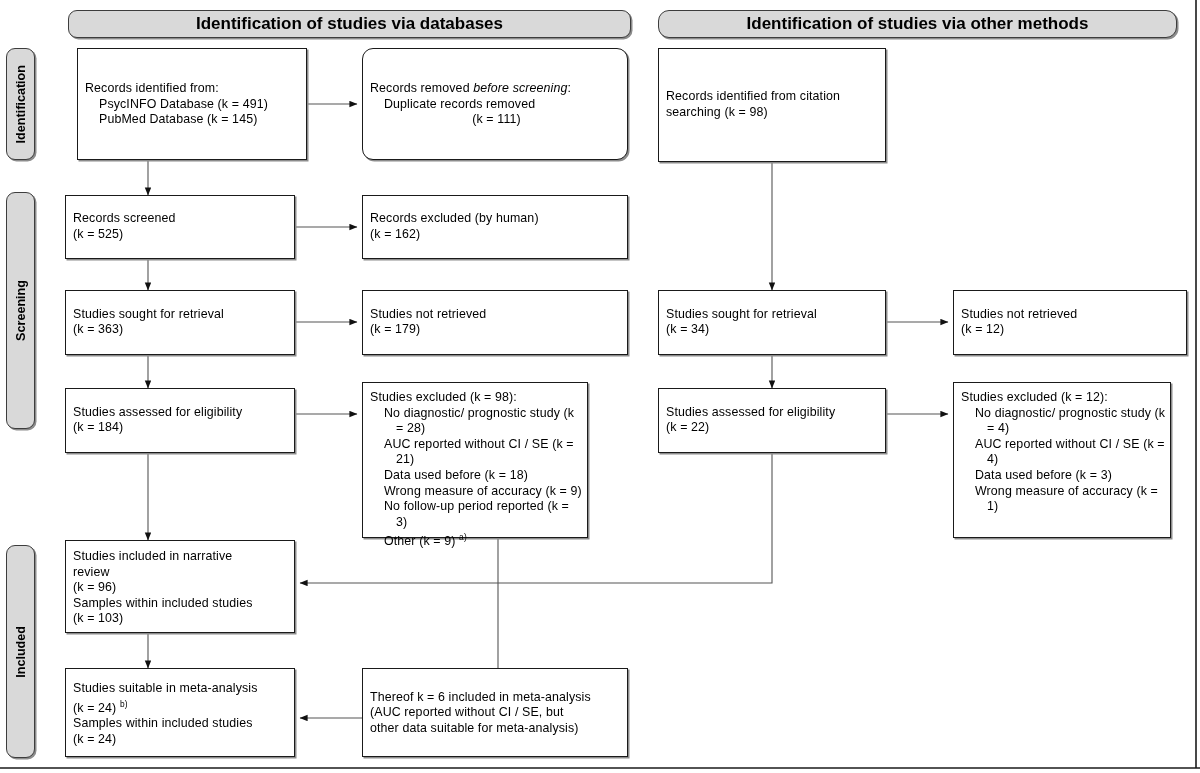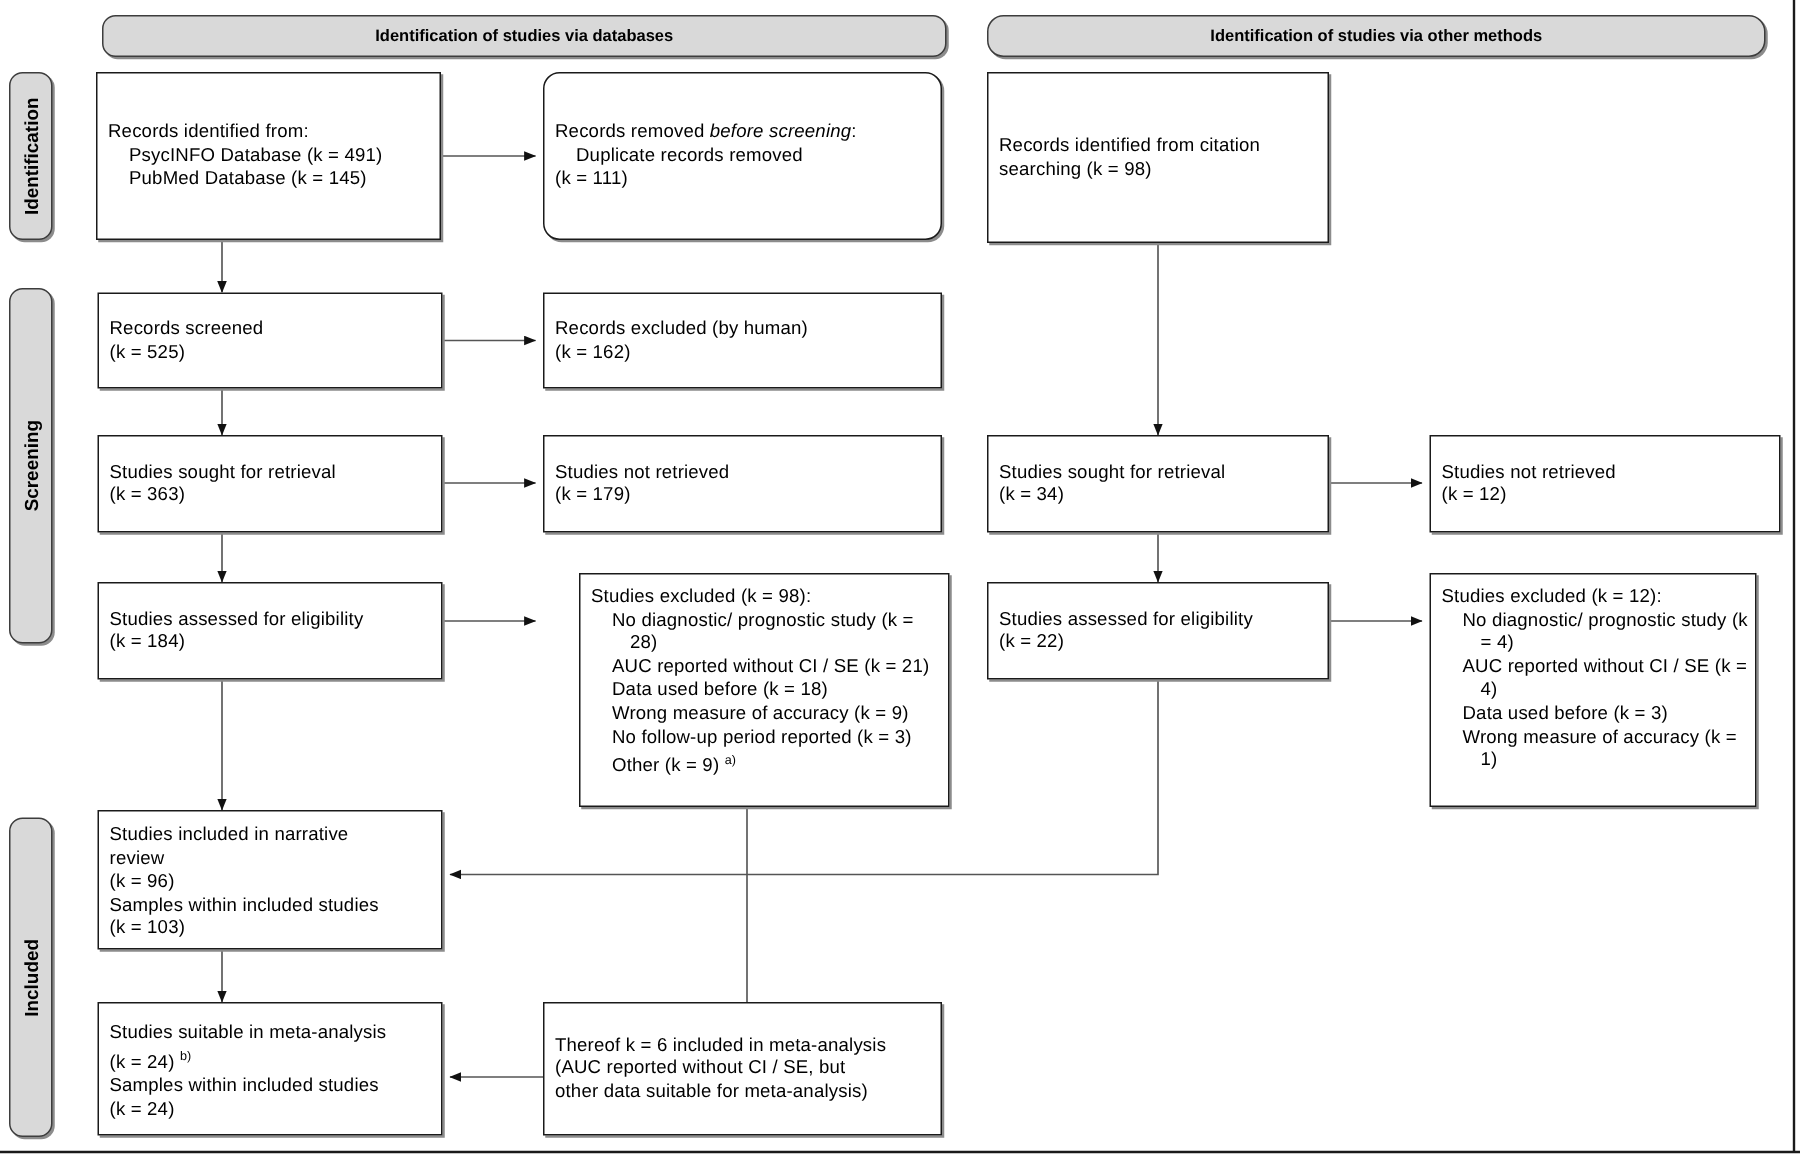--- a/index.html
+++ b/index.html
@@ -11,21 +11,21 @@
        border:1px solid #1a1a1a;
        box-shadow:1.5px 1.5px 0 0 #8c8c8c;}
   .box .txt{position:absolute;left:7px;right:4px;top:50%;transform:translateY(-50%);
             font-size:12.4px;line-height:15.6px;color:#000;letter-spacing:0.01em;}
   .box .txt.topalign{top:auto;transform:none;}
 
   
   .banner{position:absolute;box-sizing:border-box;background:#d9d9d9;
           border:1.3px solid #3d3d3d;border-radius:9px;
           display:flex;align-items:center;justify-content:center;
-          font-size:11px;font-weight:bold;color:#000;
+          font-size:17px;font-weight:bold;color:#000;
           box-shadow:1.5px 1.5px 0 0 #8c8c8c;}
 
   
   .stagetab{position:absolute;box-sizing:border-box;background:#d9d9d9;
             border:1.3px solid #3d3d3d;border-radius:9px;
             display:flex;align-items:center;justify-content:center;
             box-shadow:1.5px 1.5px 0 0 #8c8c8c;}
   .stagetab span{writing-mode:vertical-rl;transform:rotate(180deg);
                  font-size:12.6px;font-weight:bold;color:#000;white-space:nowrap;}
 
@@ -95,33 +95,33 @@
   <div class="stagetab" style="left:6px;top:48px;width:29px;height:112px;">
     <span>Identification</span>
   </div>
   <div class="stagetab" style="left:6px;top:192px;width:29px;height:237px;">
     <span>Screening</span>
   </div>
   <div class="stagetab" style="left:6px;top:545px;width:29px;height:213px;">
     <span>Included</span>
   </div>
 
-  <div class="box" style="left:64px;top:48px;width:230px;height:112px;">
+  <div class="box" style="left:77px;top:48px;width:230px;height:112px;">
     <div class="txt">
       <span>Records identified from:</span>
       <span class="ind1">PsycINFO Database (k = 491)</span>
       <span class="ind1">PubMed Database (k = 145)</span>
     </div>
   </div>
 
   <div class="box" style="left:362px;top:48px;width:266px;height:112px;border-radius:11px;">
     <div class="txt">
       <span><span>Records removed </span><span class="ital">before screening</span><span>:</span></span>
       <span class="ind1">Duplicate records removed</span>
-      <span style="display:block;">(k = 111)</span>
+      <span style="display:block;text-align:center;">(k = 111)</span>
     </div>
   </div>
 
   <div class="box" style="left:658px;top:48px;width:228px;height:114px;">
     <div class="txt">
       <span>Records identified from citation</span><br>
       <span>searching (k = 98)</span>
     </div>
   </div>
 
@@ -167,21 +167,21 @@
     </div>
   </div>
 
   <div class="box" style="left:65px;top:388px;width:230px;height:65px;">
     <div class="txt">
       <span>Studies assessed for eligibility</span><br>
       <span>(k = 184)</span>
     </div>
   </div>
 
-  <div class="box" style="left:362px;top:382px;width:247px;height:156px;margin-left:24px;">
+  <div class="box" style="left:362px;top:382px;width:226px;height:156px;">
     <div class="txt topalign" style="top:7px;">
       <span>Studies excluded (k = 98):</span>
       <span class="ind1">No diagnostic/ prognostic study (k = 28)</span>
       <span class="ind1">AUC reported without CI / SE (k = 21)</span>
       <span class="ind1">Data used before (k = 18)</span>
       <span class="ind1">Wrong measure of accuracy (k = 9)</span>
       <span class="ind1">No follow-up period reported (k = 3)</span>
       <span class="ind1"><span>Other (k = 9)</span> <span class="sup">a)</span></span>
     </div>
   </div>

